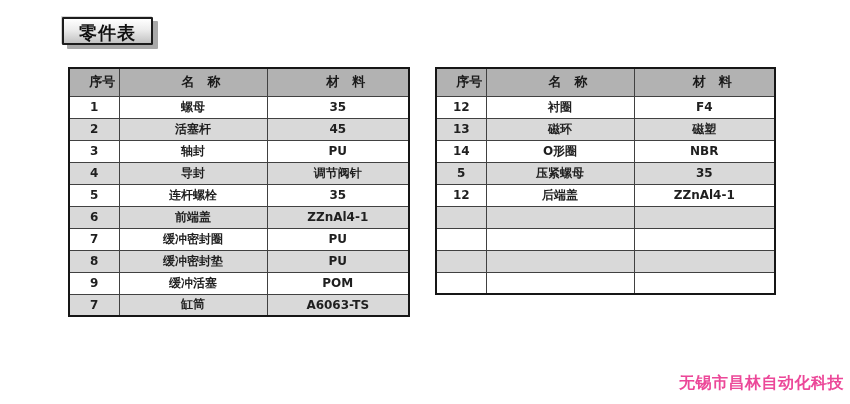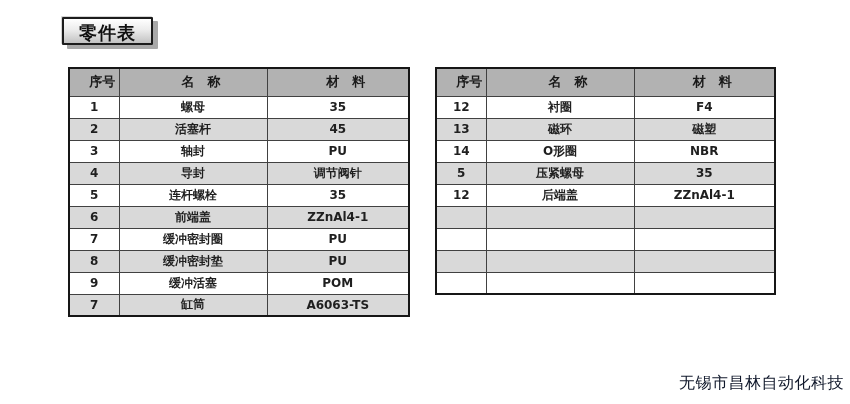--- a/index.html
+++ b/index.html
@@ -68,22 +68,22 @@
     font-weight: bold;
   }
   .parts-table tbody tr:nth-child(even) td { background: #d9d9d9; }
   .parts-table tbody tr:nth-child(odd)  td { background: #ffffff; }
 
   
   .company {
     position: absolute;
     right: 6px; top: 373px;
     font-size: 16px;
-    font-weight: normal;
-    color: #0f172a;
+    font-weight: bold;
+    color: #ec4899;
     letter-spacing: 0.5px;
     white-space: nowrap;
   }
 </style>
 </head>
 <body>
 
 <div class="title-box">零件表</div>
 
 <table class="parts-table left">

